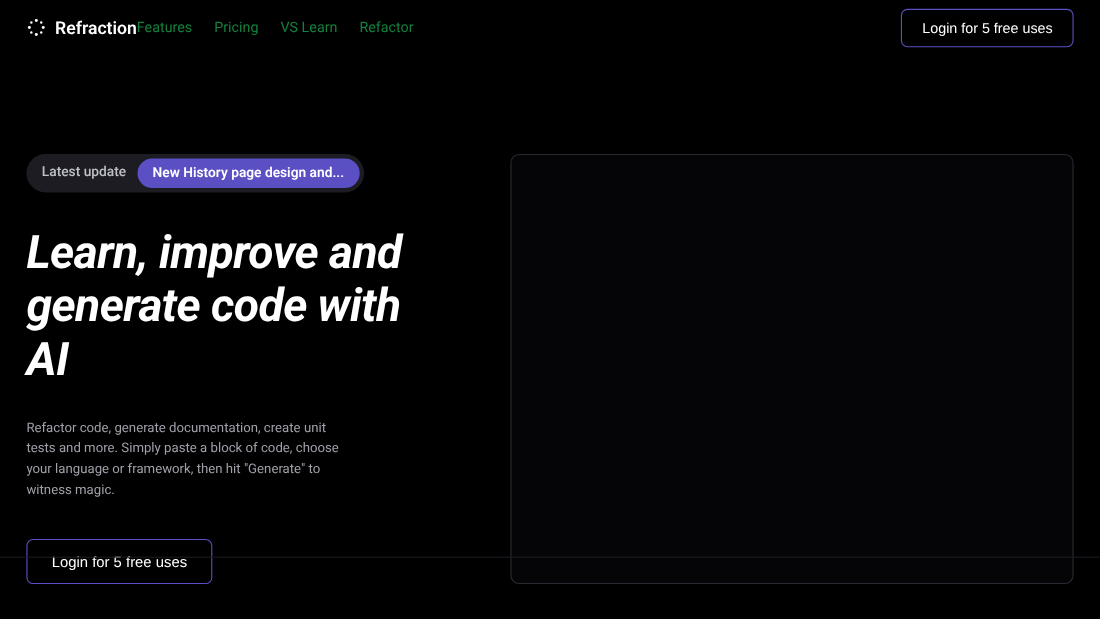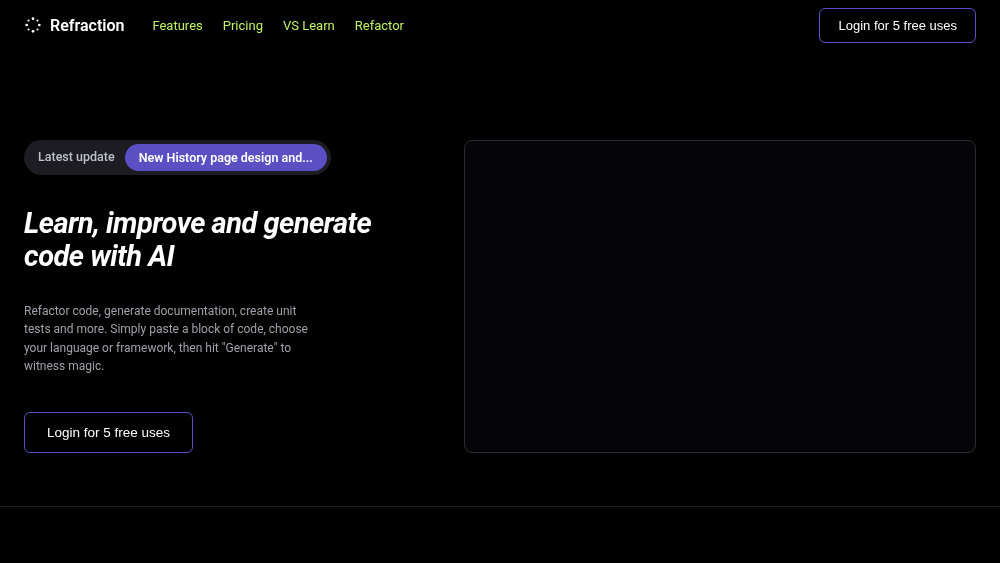--- a/index.html
+++ b/index.html
@@ -22,21 +22,20 @@
       display: flex;
       align-items: center;
       justify-content: space-between;
       padding: 14px 24px;
       height: 50px;
     }
     
     .header-left {
       display: flex;
       align-items: center;
-      gap: 28px;
       text-align: center;
     }
     
     .logo {
       display: flex;
       align-items: center;
       gap: 8px;
       font-weight: 600;
       font-size: 16px;
       color: #fff;
@@ -49,21 +48,21 @@
       align-items: center;
       justify-content: center;
     }
     
     .nav {
       display: flex;
       gap: 20px;
     }
     
     .nav-link {
-      color: #bef264;
+      color: #15803d;
       font-size: 13px;
       text-decoration: none;
       cursor: pointer;
       font-weight: 400;
     }
     
     .login-btn {
       background: transparent;
       border: 1.5px solid #5b4fc4;
       color: #fff;
@@ -105,21 +104,21 @@
     .update-pill {
       background: #5b4fc4;
       color: #fff;
       font-size: 12.5px;
       padding: 6px 14px;
       border-radius: 16px;
       font-weight: 600;
     }
     
     .hero-title {
-      font-size: 29px;
+      font-size: 42px;
       font-weight: 700;
       line-height: 1.15;
       margin-bottom: 28px;
       font-style: italic;
       letter-spacing: -0.5px;
     }
     
     .hero-desc {
       color: #a0a0aa;
       font-size: 12px;

